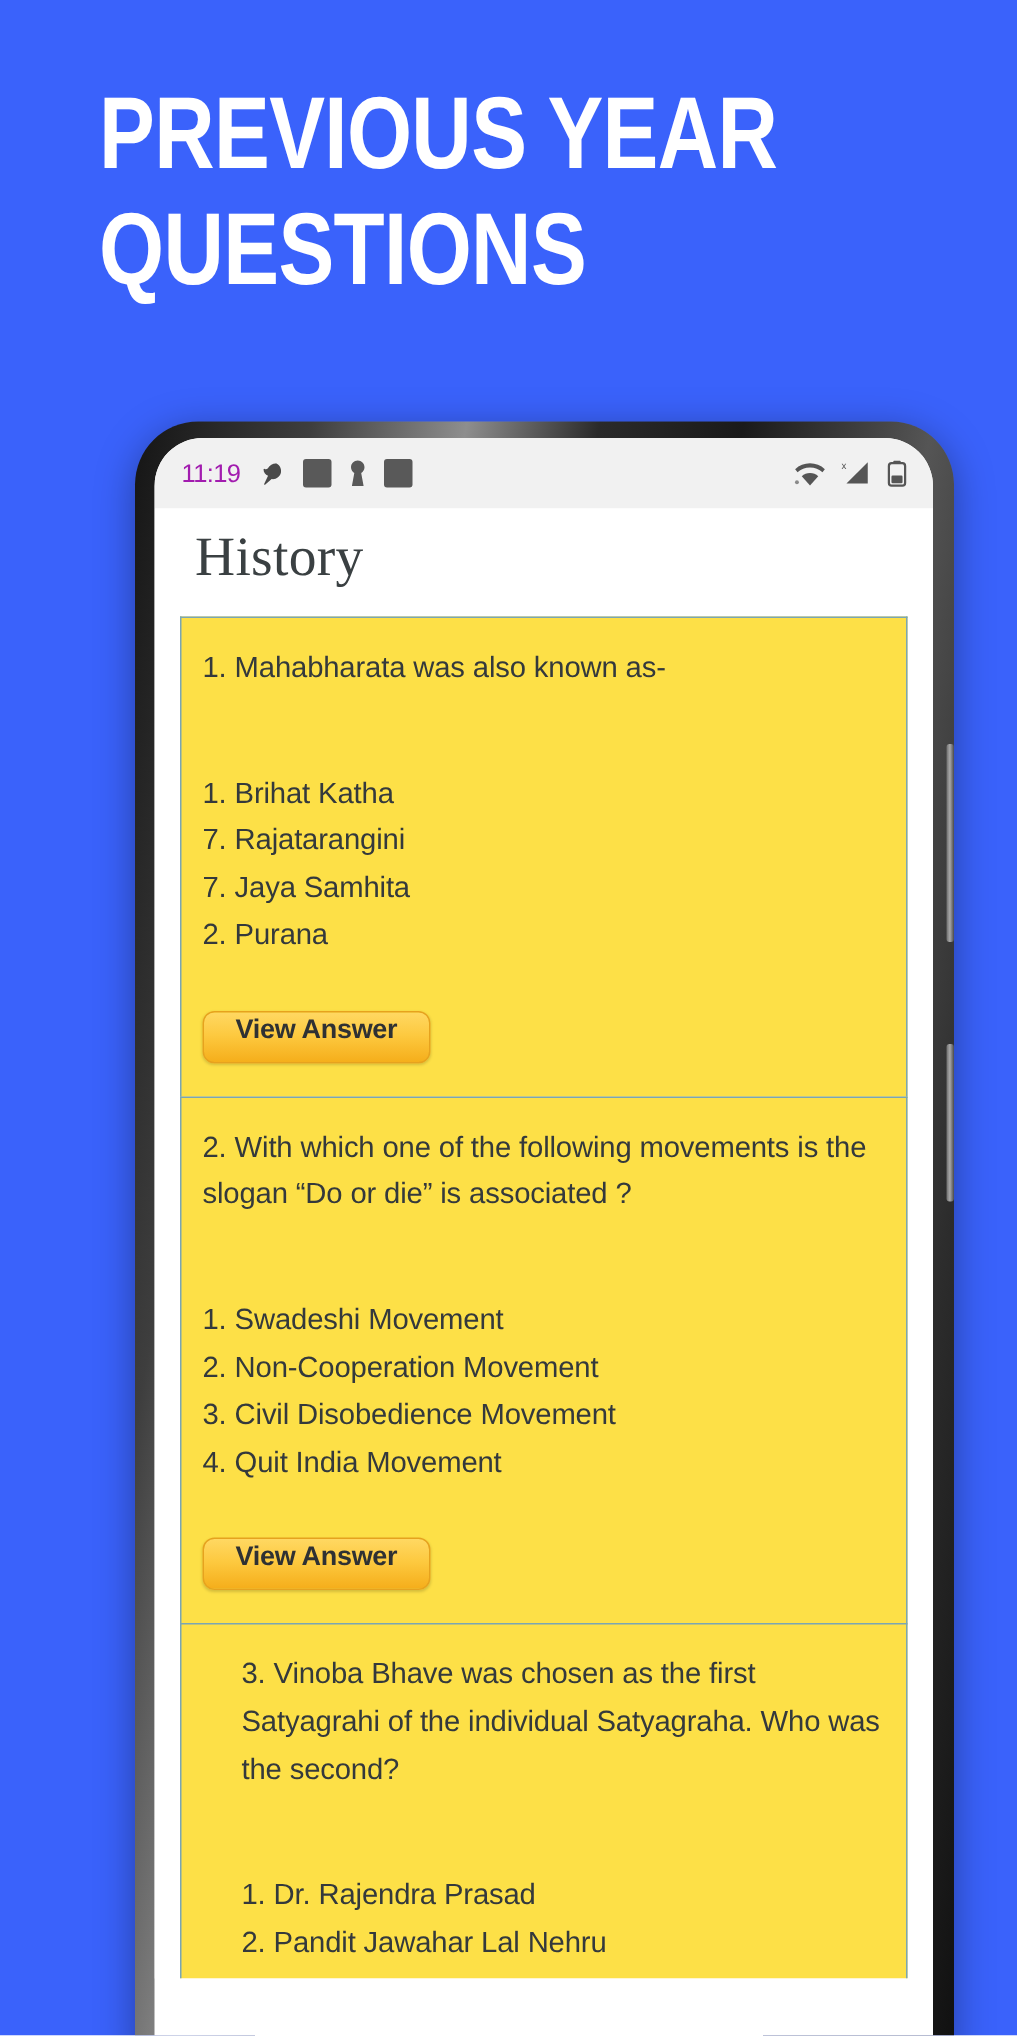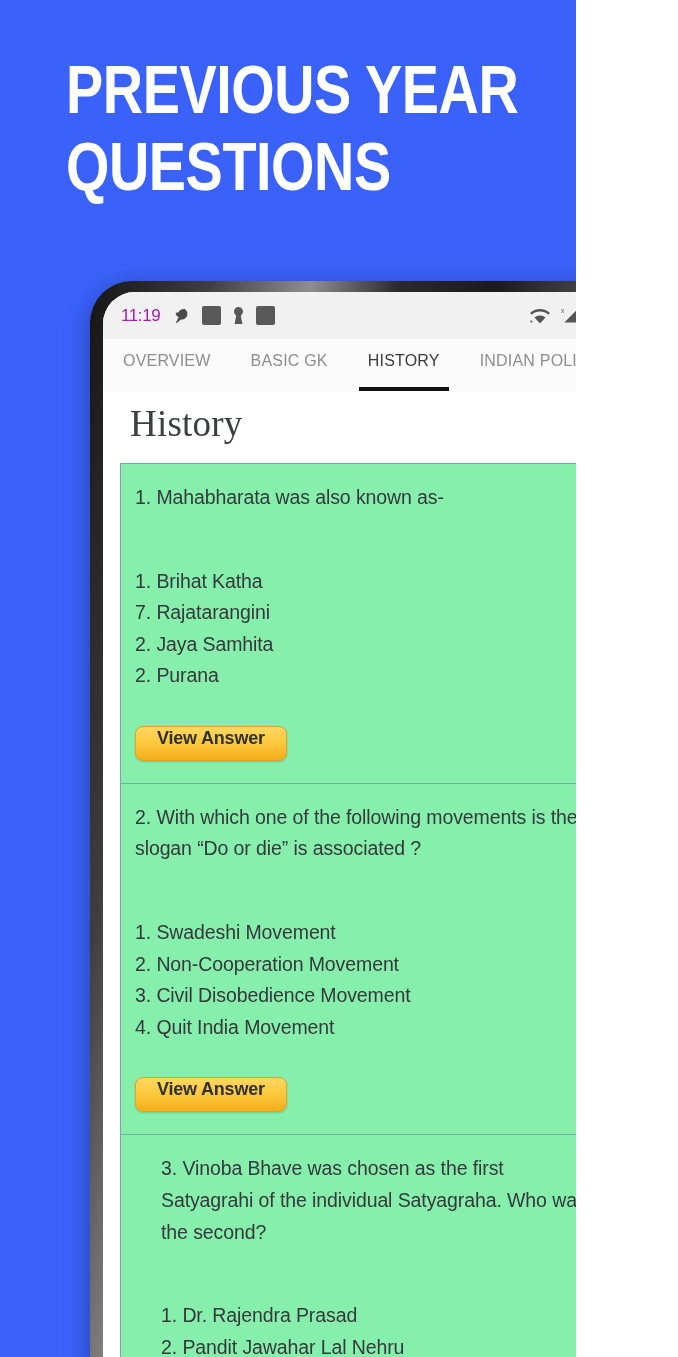--- a/index.html
+++ b/index.html
@@ -6,21 +6,21 @@
 
   html, body {
     width: 678px;
     height: 1357px;
     overflow: hidden;
     font-family: "Liberation Sans", sans-serif;
   }
 
   #stage {
     position: relative;
-    width: 576px;
+    width: 678px;
     height: 1357px;
     background: #3a62fb;
     overflow: hidden;
   }
 
   
   .headline {
     position: absolute;
     left: 66px;
     top: 58px;
@@ -150,21 +150,21 @@
     font-family: "Liberation Serif", serif;
     font-size: 37px;
     color: #3a4042;
     padding: 11px 0 18px 10px;
     letter-spacing: 0.2px;
   }
 
   .qcard {
     border: 1px solid #7aa6b4;
     border-bottom: none;
-    background: #86efac;
+    background: #fde047;
     padding: 18px 14px 22px 14px;
   }
   .qcard.last { padding-bottom: 8px; padding-left: 40px; }
 
   .qtext {
     font-family: "Liberation Sans", sans-serif;
     font-size: 19.5px;
     line-height: 1.62;
     color: #34393c;
     letter-spacing: -0.1px;
@@ -246,38 +246,31 @@
           <span class="glyph-icon">
             <svg width="14" height="20" viewBox="0 0 14 20" aria-hidden="true">
               <rect x="4.5" y="1.2" width="5" height="1.6" rx="0.6" fill="#555"></rect>
               <rect x="1.6" y="2.8" width="10.8" height="15" rx="1.8" fill="none" stroke="#555" stroke-width="1.5"></rect>
               <rect x="3.3" y="11" width="7.4" height="5.2" rx="0.8" fill="#555"></rect>
             </svg>
           </span>
         </span>
       </div>
 
-      <div class="tabbar">
-        <div class="tab">OVERVIEW</div>
-        <div class="tab">BASIC GK</div>
-        <div class="tab active">HISTORY</div>
-        <div class="tab">INDIAN POLITY</div>
-        <div class="tab">INDIAN</div>
-      </div>
 
       <div class="content">
 
         <div class="page-title">History</div>
 
         <div class="qcard">
           <div class="qtext">1. Mahabharata was also known as-</div>
           <div class="options">
             <span class="option">1. Brihat Katha</span>
             <span class="option">7. Rajatarangini</span>
-            <span class="option">2. Jaya Samhita</span>
+            <span class="option">7. Jaya Samhita</span>
             <span class="option">2. Purana</span>
           </div>
           <div class="view-answer">View Answer</div>
         </div>
 
         <div class="qcard">
           <div class="qtext">2. With which one of the following movements is the slogan “Do or die” is associated ?</div>
           <div class="options">
             <span class="option">1. Swadeshi Movement</span>
             <span class="option">2. Non-Cooperation Movement</span>

